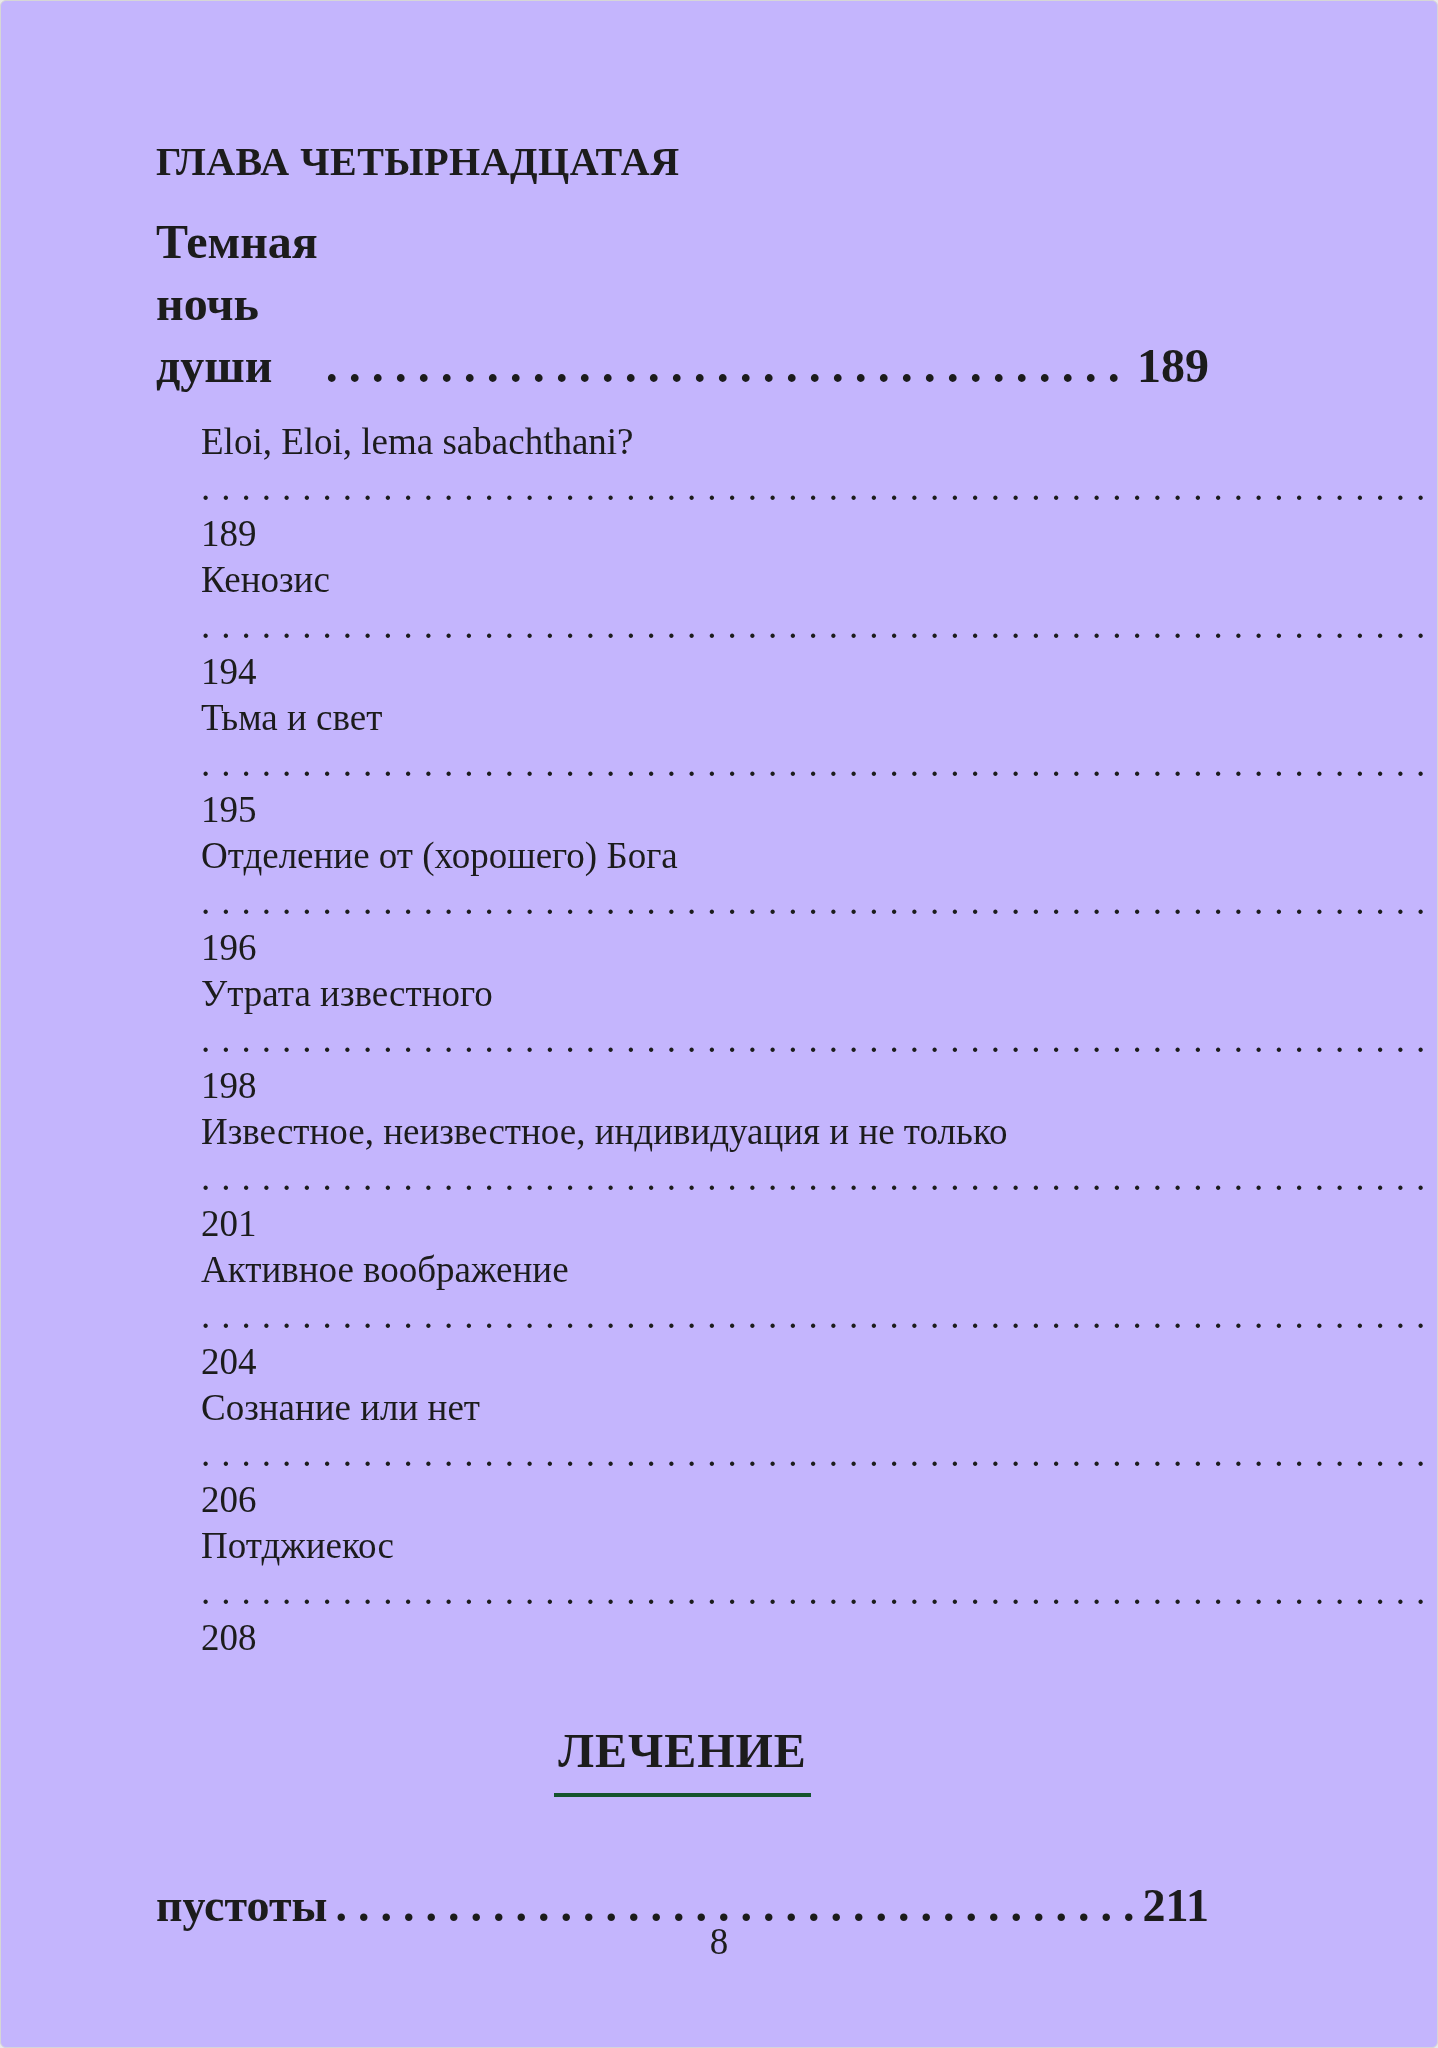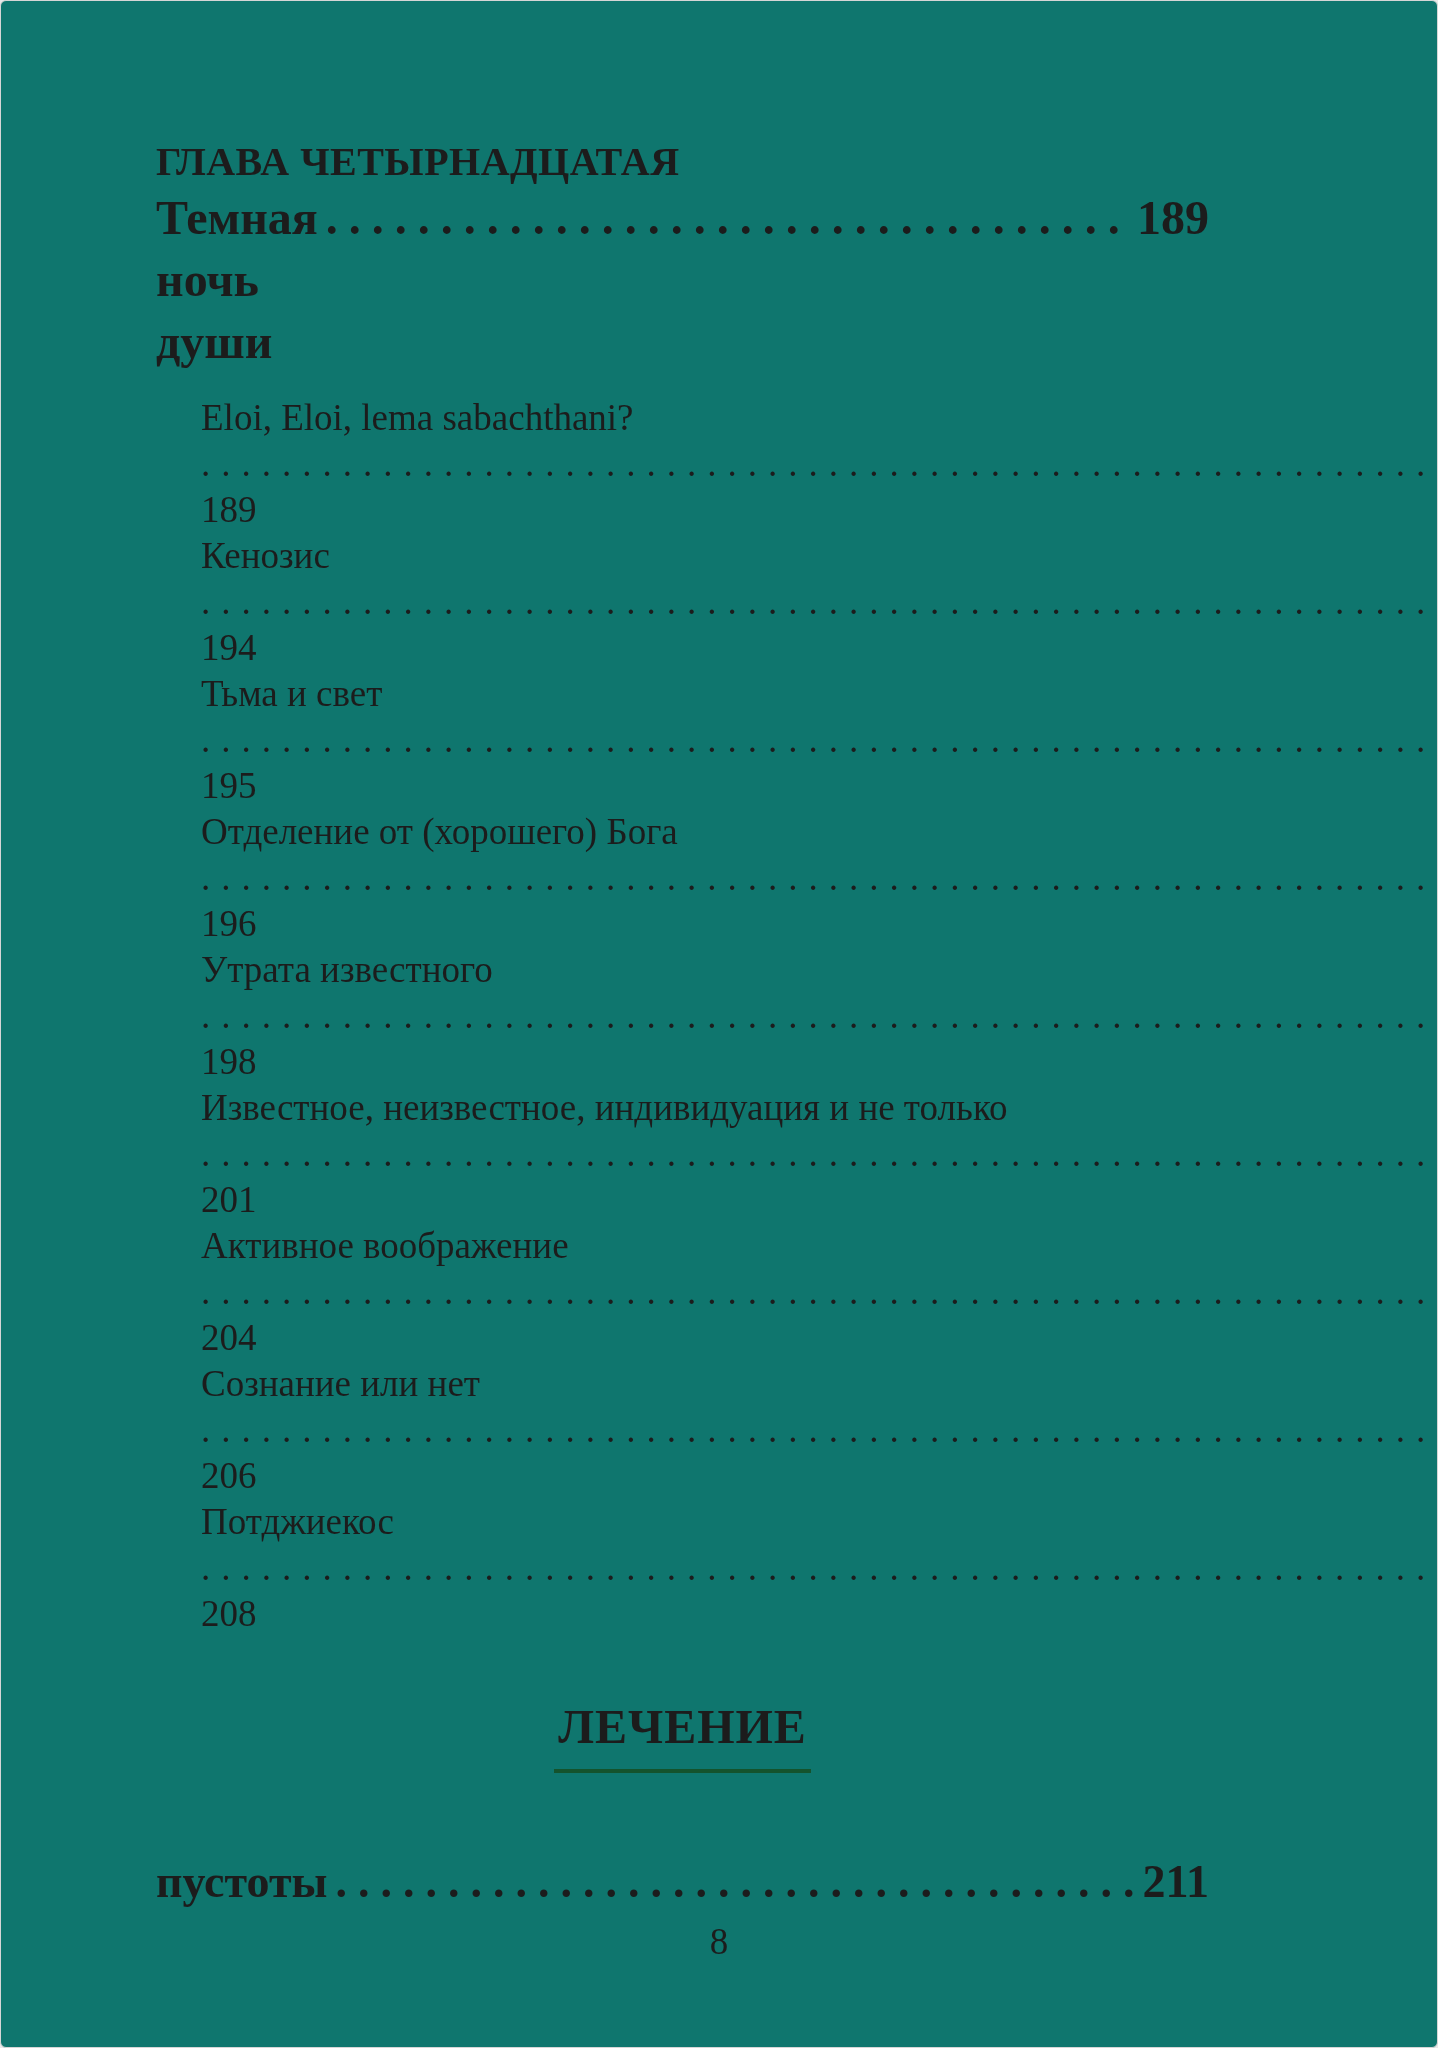--- a/index.html
+++ b/index.html
@@ -5,21 +5,21 @@
   html, body {
     margin: 0;
     padding: 0;
     background: #e9e9e9;
   }
   .page {
     position: relative;
     width: 1438px;
     height: 2048px;
     margin: 0 auto;
-    background: #0f766e;
+    background: #c4b5fd;
     border: 1px solid #d6d6d6;
     border-radius: 6px;
     box-sizing: border-box;
     font-family: "Liberation Serif", "DejaVu Serif", serif;
     color: #1c1c1c;
     overflow: hidden;
   }
   .content {
     position: absolute;
     left: 155px;
@@ -31,24 +31,25 @@
   .ch-label {
     font-weight: bold;
     font-size: 40px;
     line-height: 50px;
     letter-spacing: 0.5px;
   }
   .ch14-label { margin-top: 136px; }
 
   .title-row {
     display: flex;
-    align-items: flex-start;
+    align-items: flex-end;
     font-weight: bold;
     font-size: 48px;
     line-height: 62px;
+    margin-top: 24px;
   }
   .title-row-smaller {
     font-size: 46px;
     line-height: 58px;
   }
 
   
   .dots {
     flex: 1 1 auto;
     overflow: hidden;

